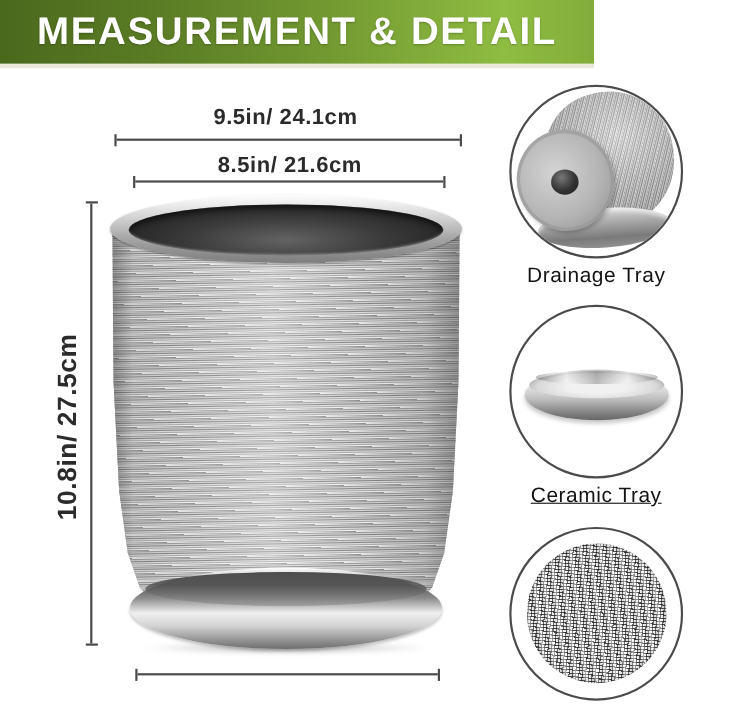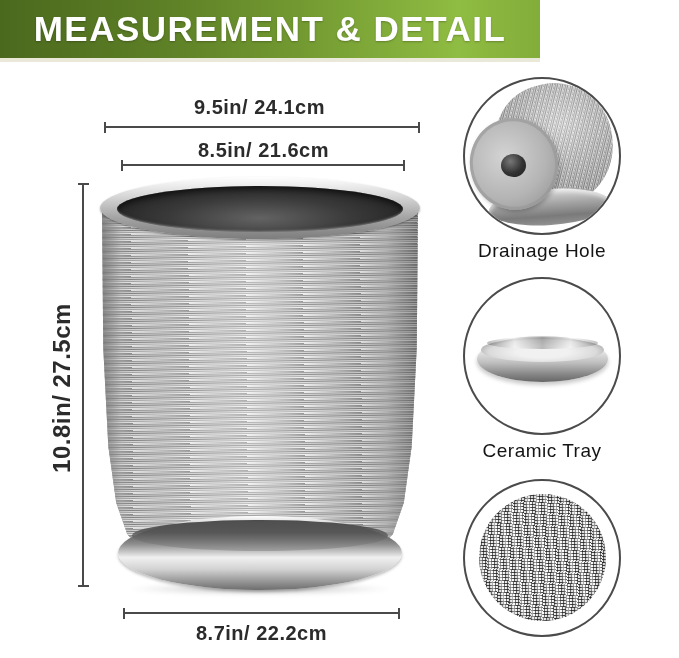--- a/index.html
+++ b/index.html
@@ -162,21 +162,21 @@
     width: 200px;
     left: 442px;
     text-align: center;
     font-size: 19px;
     font-weight: 500;
     color: #141414;
     letter-spacing: 0.5px;
     white-space: nowrap;
   }
   .label-drainage { top: 240px; }
-  .label-tray     { top: 440px; }
+  .label-tray     { top: 440px; text-decoration: underline; }
   .label-mesh     { top: 634px; }
 
   
   .d1-barrel {
     position: absolute;
     left: 32px; top: 4px;
     width: 116px; height: 122px;
     background-color: #b5b5b5;
     background-image:
       radial-gradient(circle at 60% 35%, rgba(255,255,255,0.4), rgba(0,0,0,0.15) 85%),
@@ -263,37 +263,36 @@
   <div class="dim-label dim-top-outer-label">9.5in/ 24.1cm</div>
   <div class="hline dim-top-outer-line"></div>
 
   <div class="dim-label dim-top-inner-label">8.5in/ 21.6cm</div>
   <div class="hline dim-top-inner-line"></div>
 
   <div class="vline dim-height-line"></div>
   <div class="dim-label dim-height-label">10.8in/ 27.5cm</div>
 
   <div class="hline dim-bottom-line"></div>
-  <div class="dim-label dim-bottom-label">8.7in/ 22.2cm</div>
 
   <div class="pot">
     <div class="pot-body"></div>
     <div class="pot-shadow"></div>
     <div class="pot-tray"></div>
     <div class="pot-rim"></div>
     <div class="pot-opening"></div>
   </div>
 
   <div class="detail-circle circle-drainage">
     <div class="d1-barrel"></div>
     <div class="d1-tray"></div>
     <div class="d1-bottomface"></div>
     <div class="d1-hole"></div>
   </div>
-  <div class="detail-label label-drainage">Drainage Hole</div>
+  <div class="detail-label label-drainage">Drainage Tray</div>
 
   <div class="detail-circle circle-tray">
     <div class="d2-tray"></div>
   </div>
   <div class="detail-label label-tray">Ceramic Tray</div>
 
   <div class="detail-circle circle-mesh">
     <div class="d3-mesh"></div>
   </div>
 

